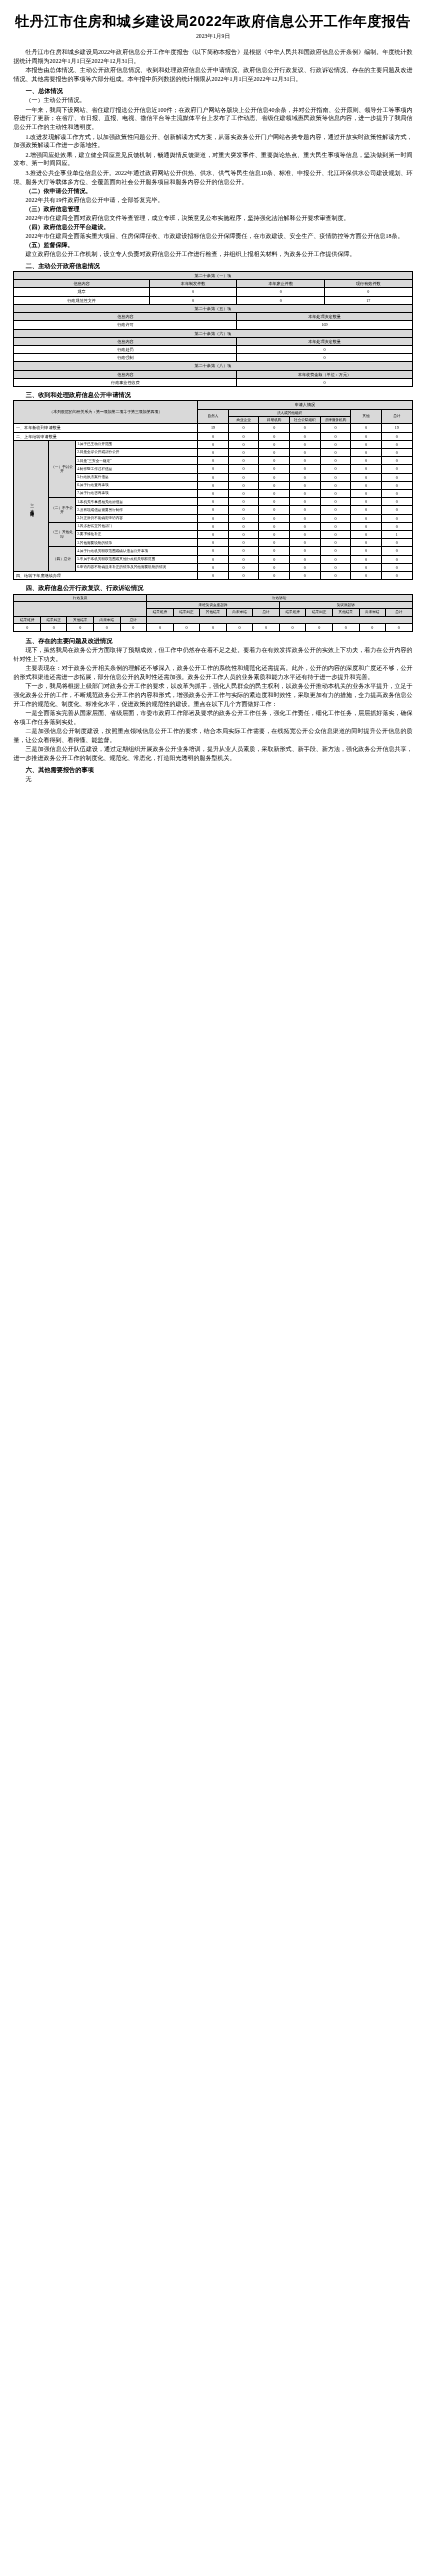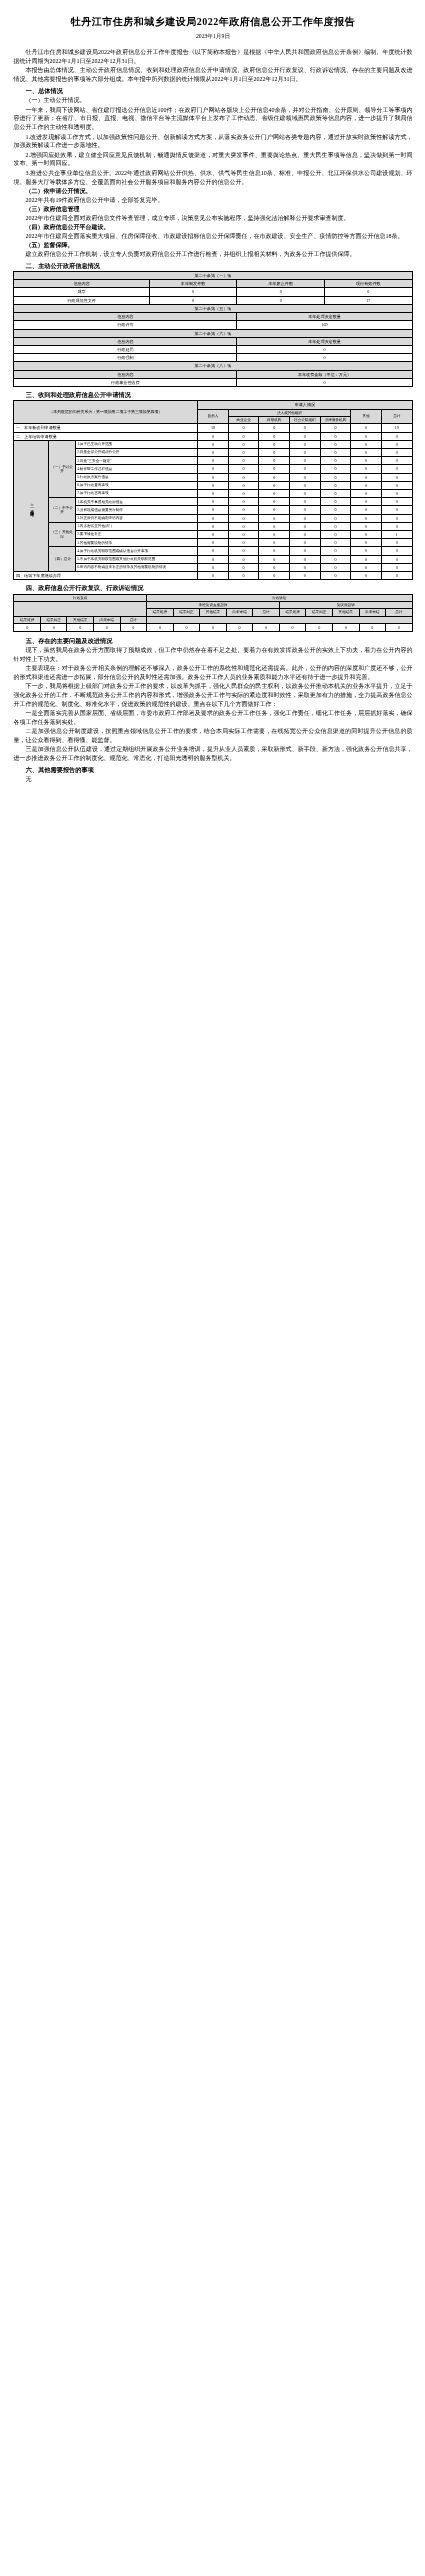--- a/index.html
+++ b/index.html
@@ -8,23 +8,23 @@
     font-family:"Liberation Serif", serif;
     color:#000;
   }
   .page{
     width:426px;
     box-sizing:border-box;
     padding:9.3px 13.4px 15.5px 13.4px;
   }
   .doc-title{
     text-align:center;
-    font-family:Liberation Serif, serif;
+    font-family:Liberation Sans, sans-serif;
     font-weight:bold;
-    font-size:10px;
+    font-size:14px;
     line-height:15.5px;
     margin:5.2px 0 2.1px 0;
     letter-spacing:0.5px;
   }
   .doc-date{
     text-align:center;
     font-size:5.7px;
     margin:3.1px 0 7.2px 0;
   }
   p.body{

